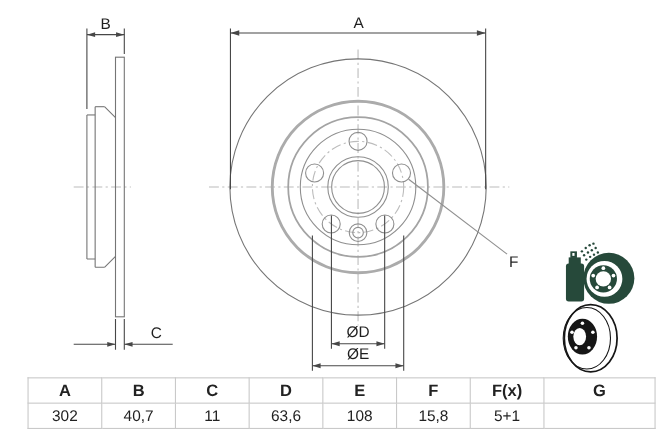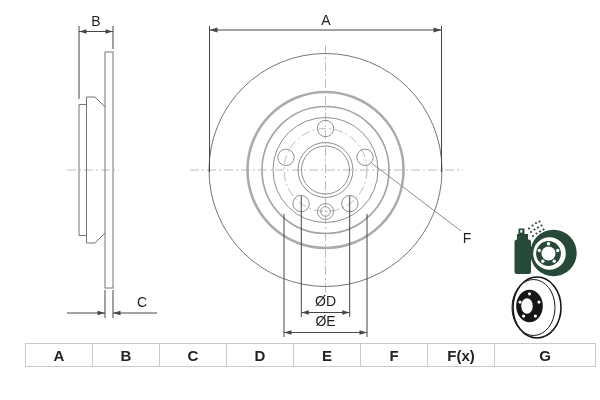--- a/index.html
+++ b/index.html
@@ -184,14 +184,24 @@
       <tr>
     <th>A</th>
     <th>B</th>
     <th>C</th>
     <th>D</th>
     <th>E</th>
     <th>F</th>
     <th>F(x)</th>
     <th>G</th>
   </tr>
+  <tr>
+    <td>302</td>
+    <td>40,7</td>
+    <td>11</td>
+    <td>63,6</td>
+    <td>108</td>
+    <td>15,8</td>
+    <td>5+1</td>
+    <td></td>
+  </tr>
 </tbody>
   </table>
 
 </body></html>

